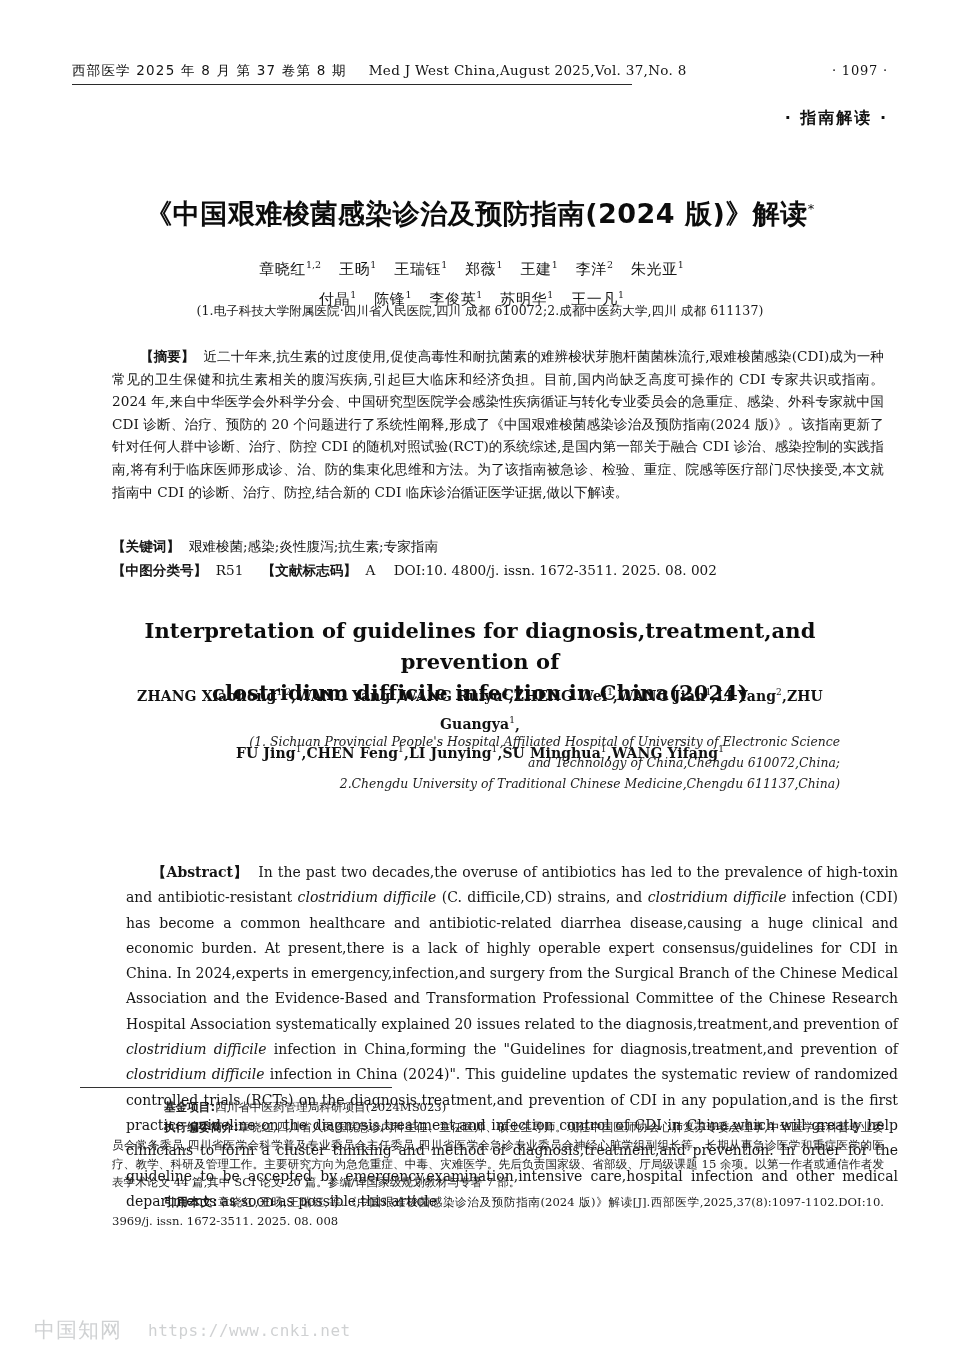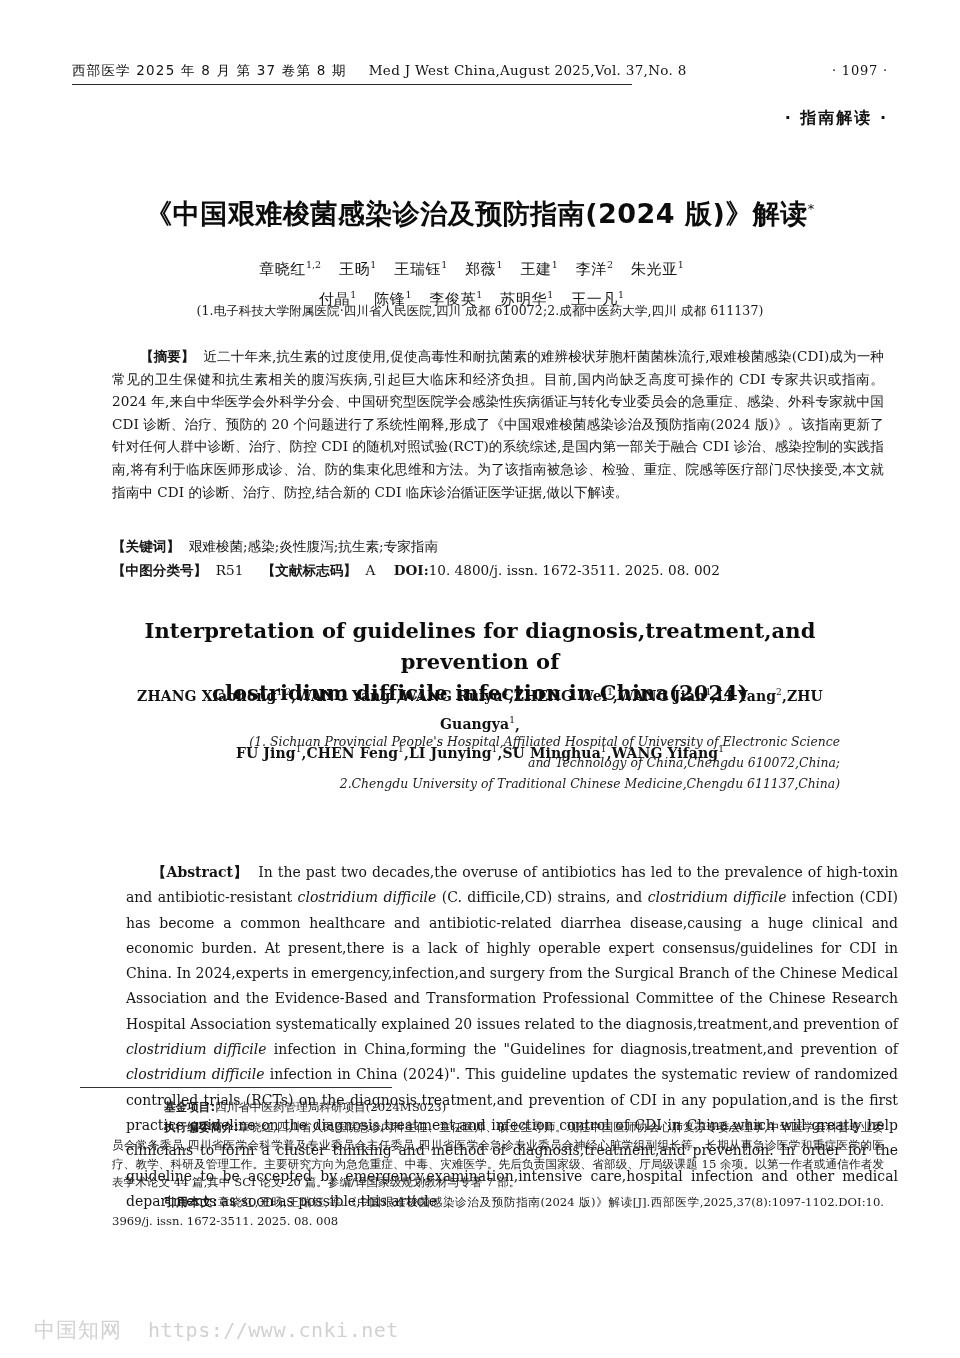--- a/index.html
+++ b/index.html
@@ -163,21 +163,21 @@
     width: 772px;
     font-size: 13.6px;
     line-height: 24px;
     color: #161616;
   }
   .cn-class .lbl {
     font-family: "DejaVu Sans", "Liberation Sans", sans-serif;
     font-weight: 700;
   }
   .cn-class .seg { margin-right: 14px; }
-  .cn-class .doi-lbl { font-weight: 700; }
+  .cn-class .doi-lbl { font-weight: 400; }
 
   
   .en-title {
     position: absolute;
     left: 90px;
     right: 90px;
     top: 598px;
     text-align: center;
     font-family: "DejaVu Serif", "Liberation Serif", serif;
     font-weight: 700;
@@ -271,21 +271,21 @@
     color: #8e9296;
   }
   .wm-cn {
     font-family: "DejaVu Sans", "Liberation Sans", sans-serif;
     font-size: 21px;
     letter-spacing: 1px;
   }
   .wm-url {
     margin-left: 26px;
     font-family: "DejaVu Sans Mono", "Liberation Mono", monospace;
-    font-size: 20px;
+    font-size: 16px;
     letter-spacing: 0.5px;
   }
 </style>
 </head>
 <body>
 
 <div class="page">
 
   <div class="runhead">
     <div class="runhead-left">

